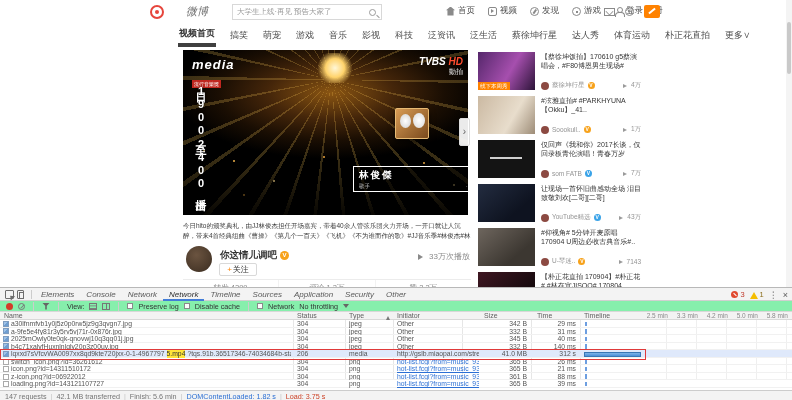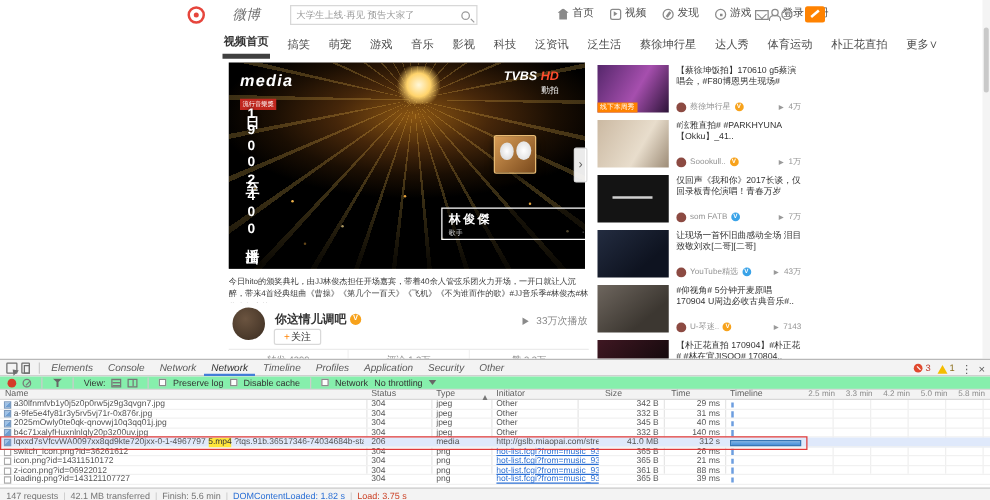--- a/index.html
+++ b/index.html
@@ -49,21 +49,21 @@
   
   .player{position:absolute;left:183px;top:50px;width:285px;height:165px;background:
     radial-gradient(ellipse 55% 40% at 52% 26%, #8a5512 0%, #45260a 40%, #1a0e03 72%, #000 100%);overflow:hidden;}
   .beams{position:absolute;inset:0;background:repeating-conic-gradient(from -30deg at 52% 18%, rgba(255,205,90,.28) 0deg 1.5deg, transparent 1.5deg 12deg);opacity:.8;}
   .core{position:absolute;left:47%;top:2%;width:36px;height:30px;background:radial-gradient(circle,#fff7d8 0%,#ffd36b 40%,rgba(255,160,30,0) 75%);}
   .crowd{position:absolute;left:0;bottom:0;width:100%;height:34%;background:linear-gradient(rgba(0,0,0,0),rgba(0,0,0,.85));}
   .spark{position:absolute;width:2px;height:2px;border-radius:50%;background:#ffca5e;box-shadow:30px 10px 0 #f5b64b,70px 30px 0 #ffdf91,120px 6px 0 #e8a23c,180px 24px 0 #ffd66e,220px 12px 0 #f0ad45,250px 34px 0 #ffde8c,40px 44px 0 #d99a36,150px 40px 0 #ffcf70;}
   .hito{position:absolute;left:9px;top:7px;color:#fff;}
   .hito .h1{font-size:13px;font-weight:bold;font-style:italic;letter-spacing:1px;}
   .hito .h2{margin-top:1px;background:#c0271f;color:#fff;font-size:5px;padding:1px 2px;display:inline-block;}
-  .tvbs{position:absolute;right:21px;top:6px;text-align:right;color:#fff;}
+  .tvbs{position:absolute;right:5px;top:6px;text-align:right;color:#fff;}
   .tvbs .t1{font-size:10px;font-weight:bold;font-style:italic;}
   .tvbs .t1 b{color:#ff4d2e;}
   .tvbs .t2{font-size:7px;color:#eee;}
   .vtext{position:absolute;left:10px;top:34px;writing-mode:vertical-rl;text-orientation:upright;color:#fff;font-size:11px;font-weight:bold;letter-spacing:1px;text-shadow:0 0 3px #000;}
   .cube{position:absolute;left:212px;top:58px;width:34px;height:31px;background:linear-gradient(135deg,#d89c55,#7a4a1d);border:1px solid #e8bb74;border-radius:2px;box-shadow:0 4px 6px rgba(0,0,0,.6);}
   .cube:before{content:"";position:absolute;left:4px;top:5px;width:11px;height:14px;border-radius:50%;background:radial-gradient(#ffffff,#cfcfcf);}
   .cube:after{content:"";position:absolute;right:3px;top:4px;width:12px;height:15px;border-radius:50%;background:radial-gradient(#ffffff,#d8d8d8);}
   .nametag{position:absolute;left:170px;top:116px;width:124px;height:26px;border:1px solid #fff;background:rgba(0,0,0,.5);color:#fff;padding:2px 5px;}
   .nametag .n1{font-size:9.5px;font-weight:bold;letter-spacing:2px;}
   .nametag .n2{font-size:5.5px;color:#ddd;display:flex;justify-content:space-between;margin-top:1px;}
@@ -426,21 +426,21 @@
         <span class="dt-tab i0">Elements</span>
 
         <span class="dt-tab i1">Console</span>
 
         <span class="dt-tab i2">Network</span>
 
         <span class="dt-tab i3 active">Network</span>
 
         <span class="dt-tab i4">Timeline</span>
 
-        <span class="dt-tab i5">Profiles</span>
+        <span class="dt-tab i5">Sources</span>
 
         <span class="dt-tab i6">Application</span>
 
         <span class="dt-tab i7">Security</span>
 
         <span class="dt-tab i8">Other</span>
 
       <div class="dt-right">
         <span class="errb">
             <span class="errdot"></span>

